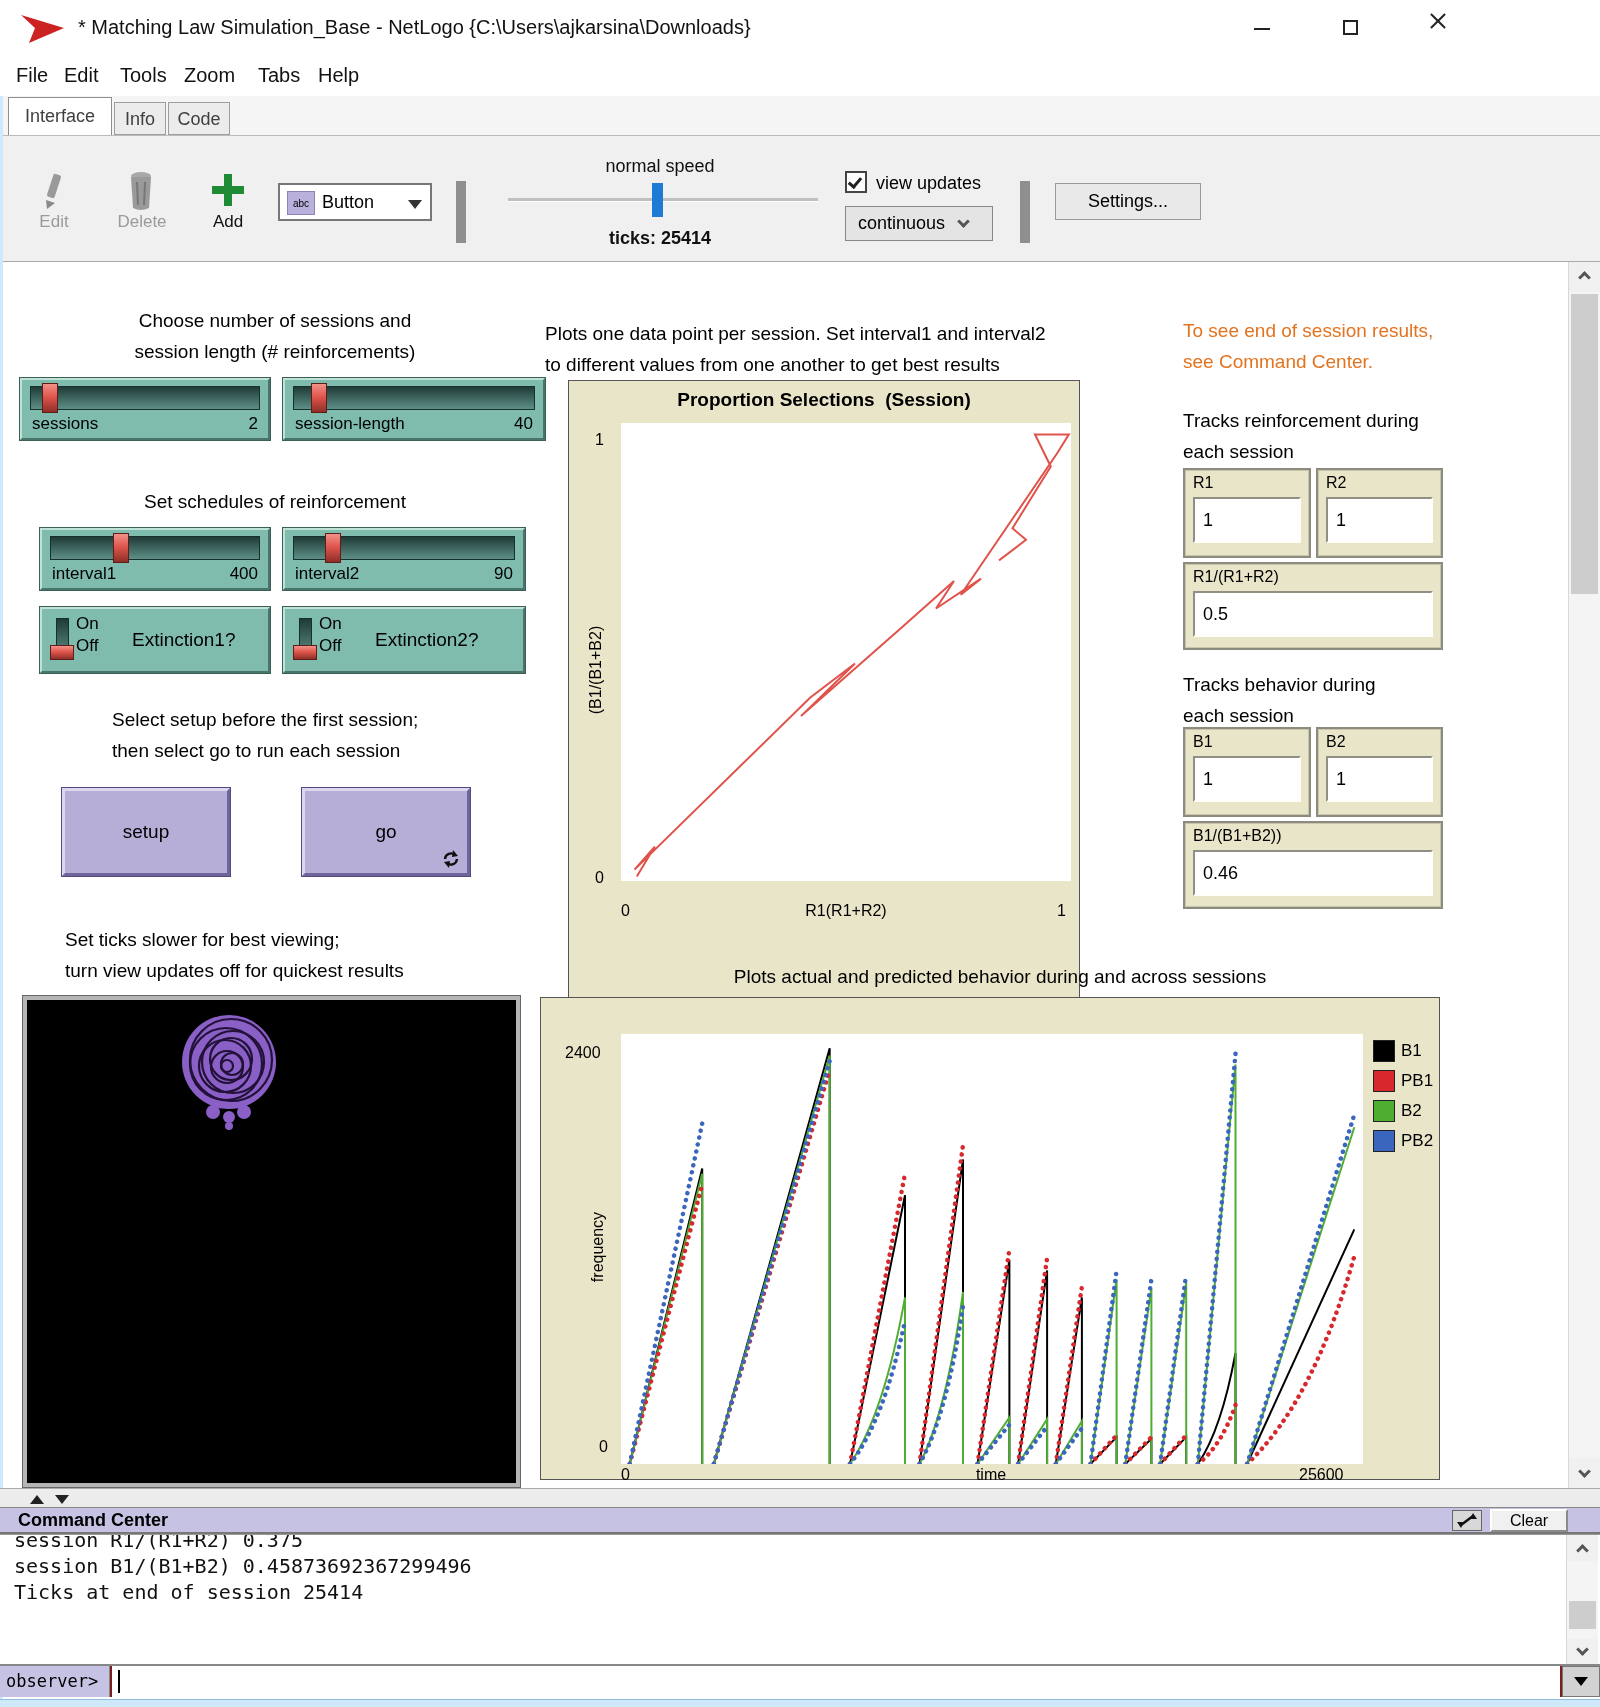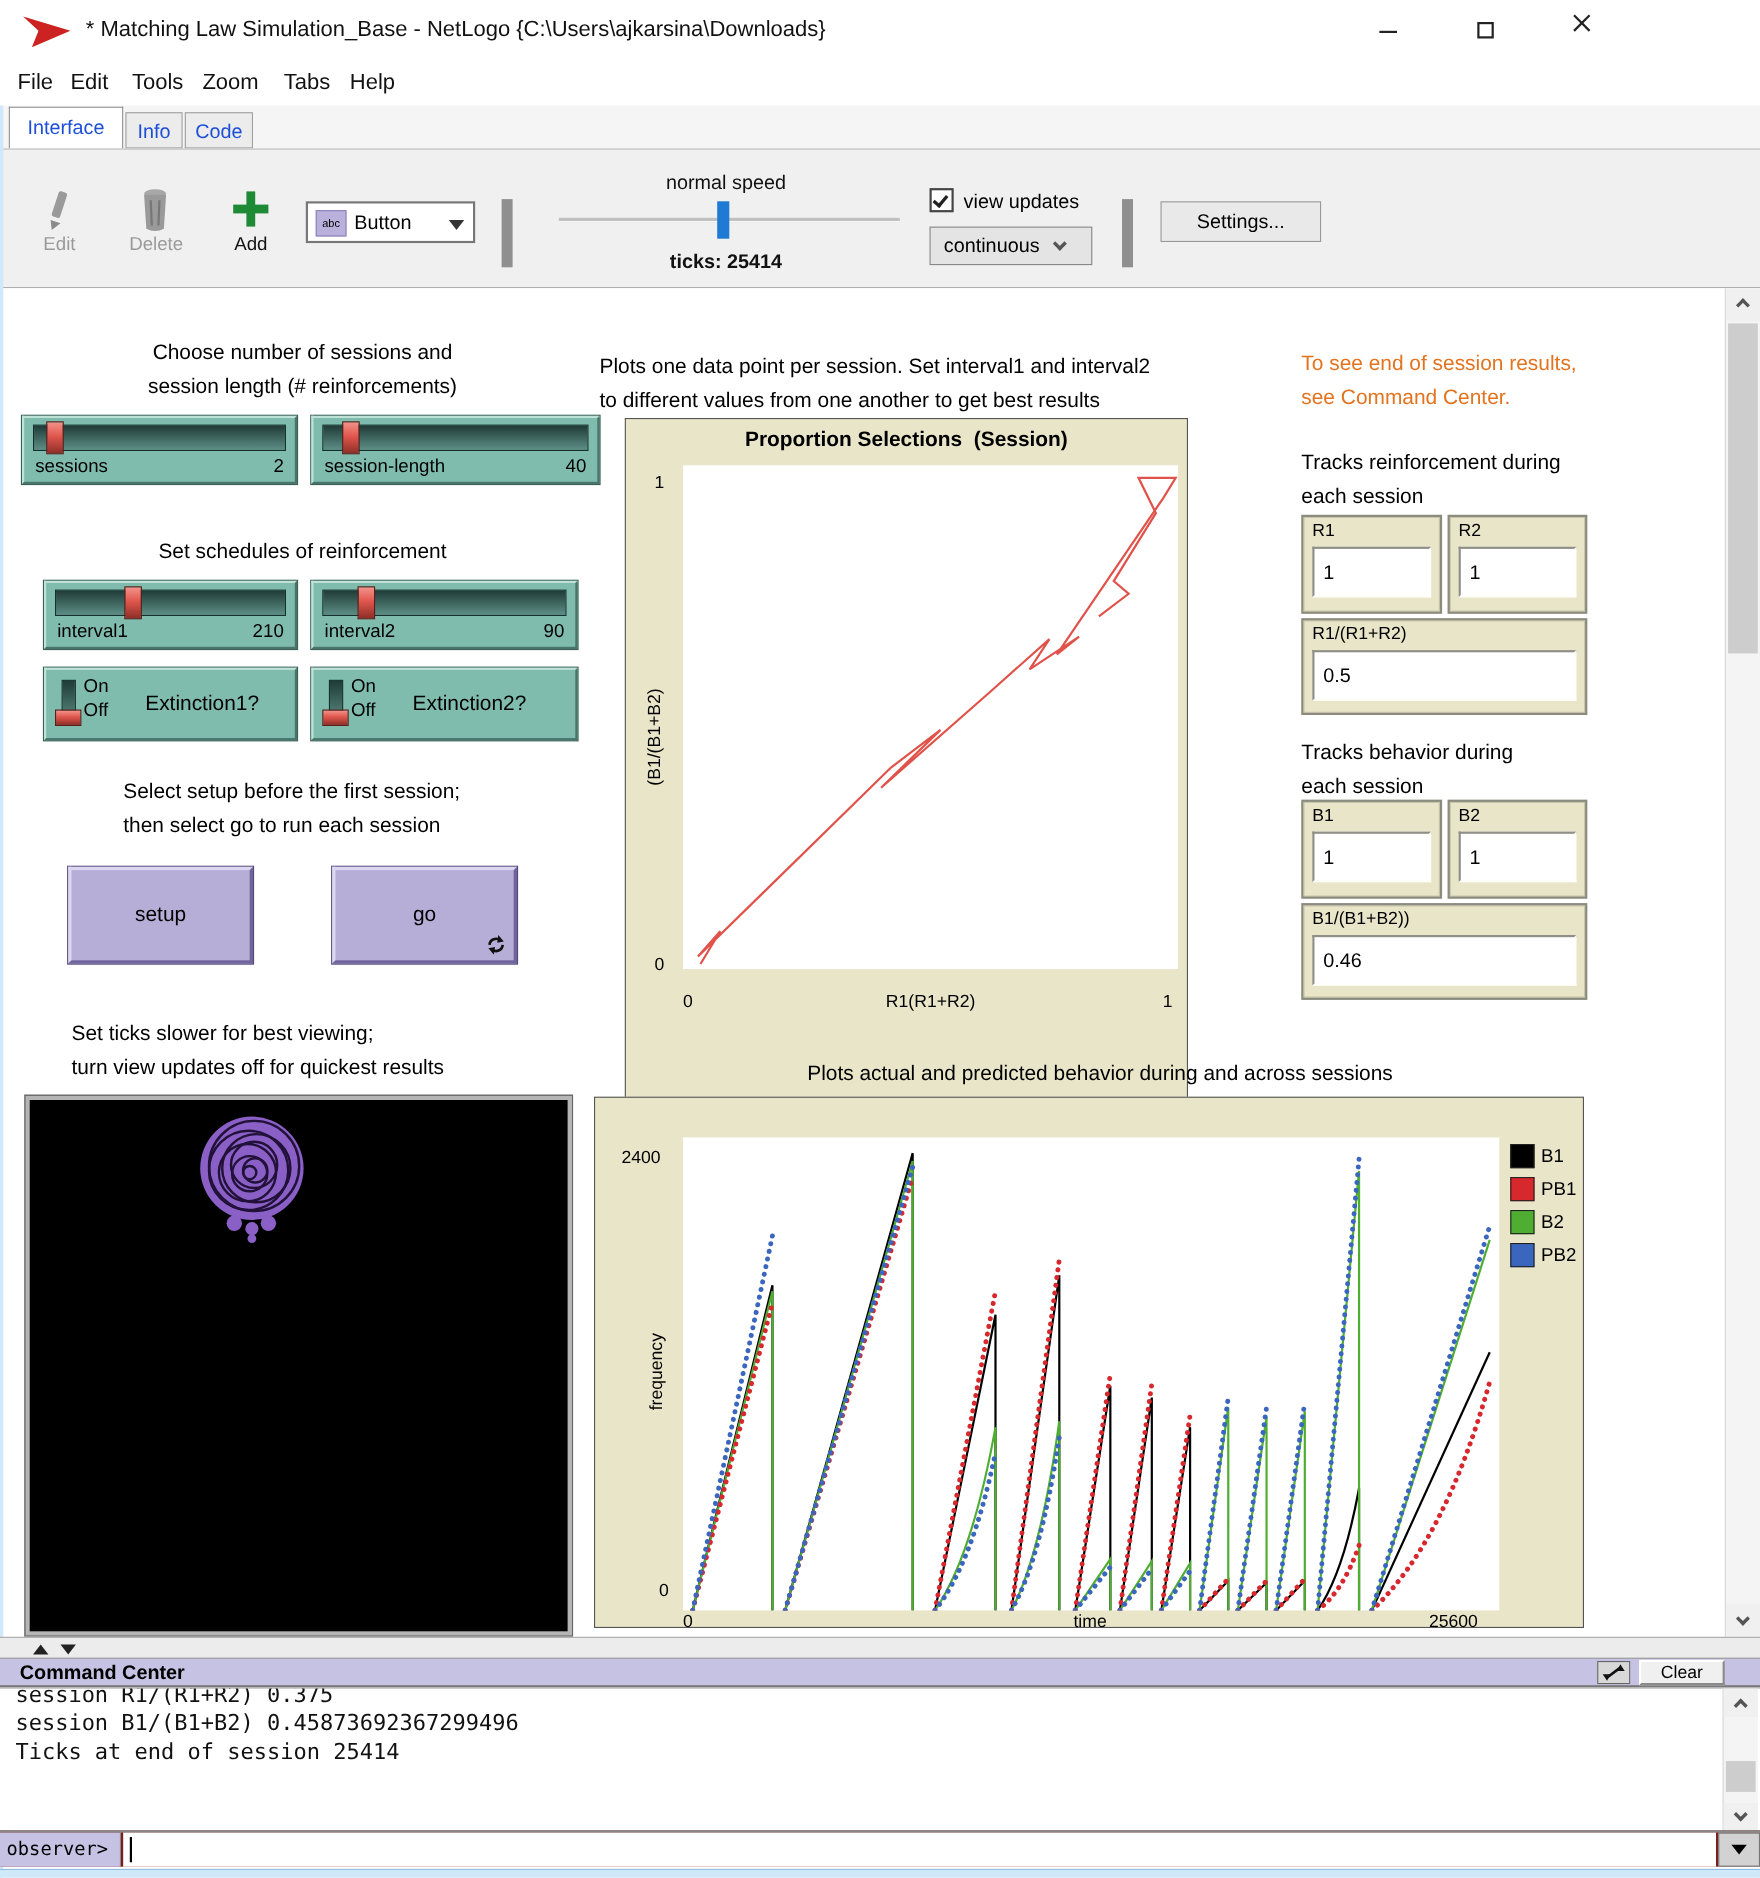--- a/index.html
+++ b/index.html
@@ -9,21 +9,21 @@
   .note { white-space:pre-line; font-size:19px; color:#000; line-height:31px; }
   .center { text-align:center; }
 
   
   .titlebar { left:0; top:0; width:1600px; height:56px; background:#fff; }
   .title-text { left:78px; top:16px; font-size:20px; color:#111; }
   .win-btn { width:46px; height:32px; top:12px; cursor:default; }
   .menubar { left:0; top:56px; width:1600px; height:40px; background:#fff; }
   .menu-item { top:8px; font-size:20px; color:#111; }
   .tabrow { left:0; top:96px; width:1600px; height:39px; background:#f5f5f5; }
-  .tab { font-size:18px; color:#1d4ed8; text-align:center; }
+  .tab { font-size:18px; color:#404040; text-align:center; }
   .tab-active { background:#fff; border:1px solid #8f8f8f; border-bottom:none; padding-top:8px; }
   .tab-idle { background:#ececec; border:1px solid #9f9f9f; padding-top:6px; }
 
   
   .toolbar { left:0; top:135px; width:1600px; height:127px; background:#f0f0f0; border-top:1px solid #bbb; border-bottom:1px solid #a8a8a8; }
   .tb-label { font-size:17px; text-align:center; }
   .gray { color:#9a9a9a; }
   .tb-sep { width:10px; height:62px; background:#8f8f8f; }
   .dropdown { background:#fff; border:2px solid #777; display:flex; align-items:center; }
   .chev { width:9px; height:9px; border-right:3px solid #555; border-bottom:3px solid #555; display:inline-block; }
@@ -179,21 +179,21 @@
 </div>
 
 <div class="abs note center" style="left:20px;top:486px;width:510px;">Set schedules of reinforcement</div>
 
 <div class="abs slider" style="left:40px;top:528px;width:230px;height:62px;">
   <div class="sl-channel">
       <div class="sl-handle" style="left: 30%;"></div>
     </div>
   <div class="sl-row">
       <span>interval1</span>
-      <span>210</span>
+      <span>400</span>
     </div>
 </div>
 <div class="abs slider" style="left:283px;top:528px;width:242px;height:62px;">
   <div class="sl-channel">
       <div class="sl-handle" style="left: 14%;"></div>
     </div>
   <div class="sl-row">
       <span>interval2</span>
       <span>90</span>
     </div>

